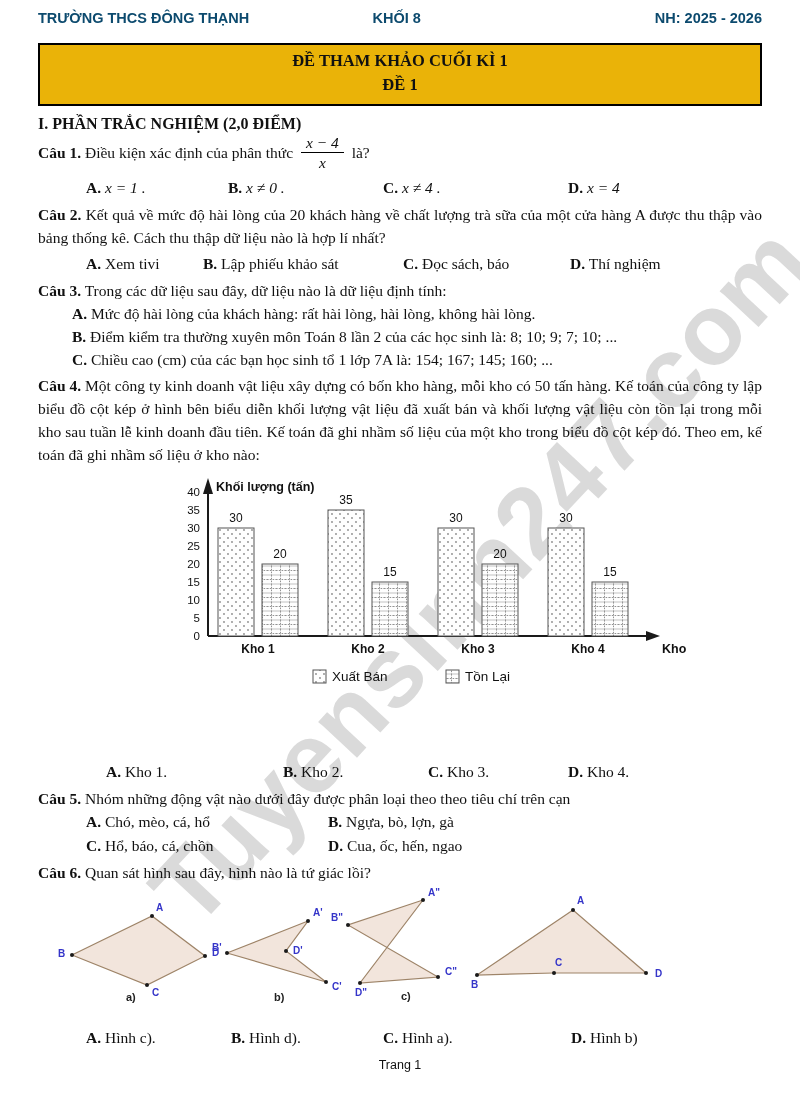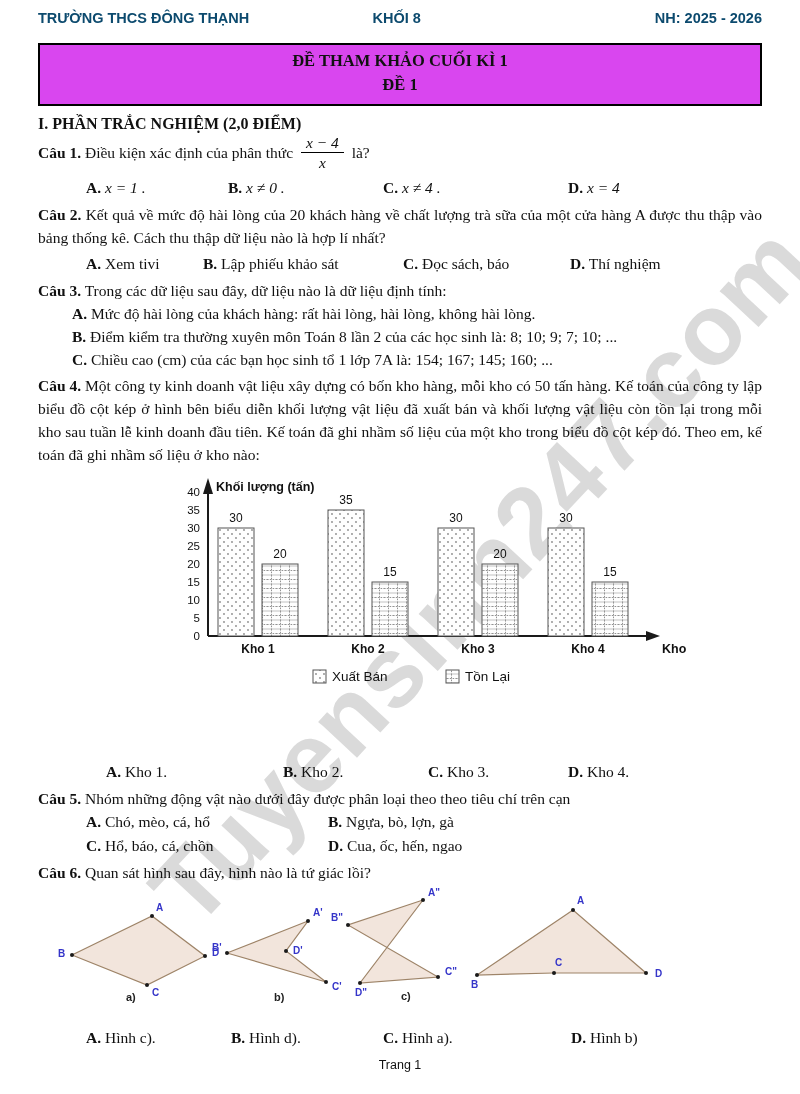--- a/index.html
+++ b/index.html
@@ -10,21 +10,21 @@
   .watermark{
     position:absolute;left:480px;top:575px;z-index:0;
     transform:translate(-50%,-50%) rotate(-47deg);
     font-family:"Liberation Sans",sans-serif;font-weight:bold;font-size:100px;
     color:rgba(150,150,150,0.35);white-space:nowrap;letter-spacing:1px;pointer-events:none;
   }
   .page{position:relative;z-index:1;padding:10px 38px 0 38px;box-sizing:border-box;}
   .hdr{display:flex;justify-content:space-between;align-items:baseline;
     font-family:"Liberation Sans",sans-serif;font-weight:bold;font-size:14.5px;color:#0c4a6e;}
   .hdr .mid{position:absolute;left:50%;transform:translateX(-57%);}
-  .title-box{margin-top:17px;border:2px solid #000;background:#d946ef;text-align:center;
+  .title-box{margin-top:17px;border:2px solid #000;background:#eab308;text-align:center;
     font-weight:bold;font-size:16.5px;padding:4px 0 7px 0;line-height:1.45;}
   .section-heading{margin-top:9px;font-weight:bold;font-size:16px;}
   .q{margin-top:3px;line-height:23px;}
   .qj{text-align:justify;}
   .qlabel{font-weight:bold;}
   .frac{display:inline-block;text-align:center;vertical-align:middle;font-style:italic;
     line-height:1.1;margin:0 4px;position:relative;top:-2px;}
   .frac .num{display:block;border-bottom:1.4px solid #000;padding:0 5px 1px 5px;}
   .frac .den{display:block;padding-top:1px;}
   .opts4{display:flex;padding-left:48px;margin-top:3px;line-height:24px;}

